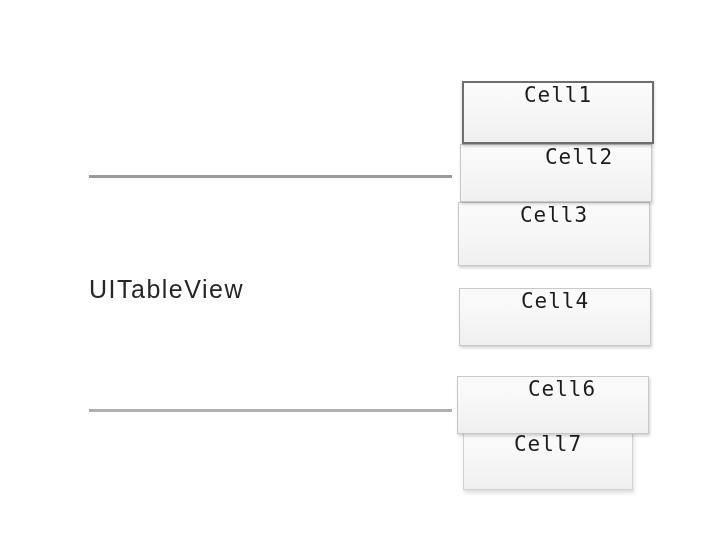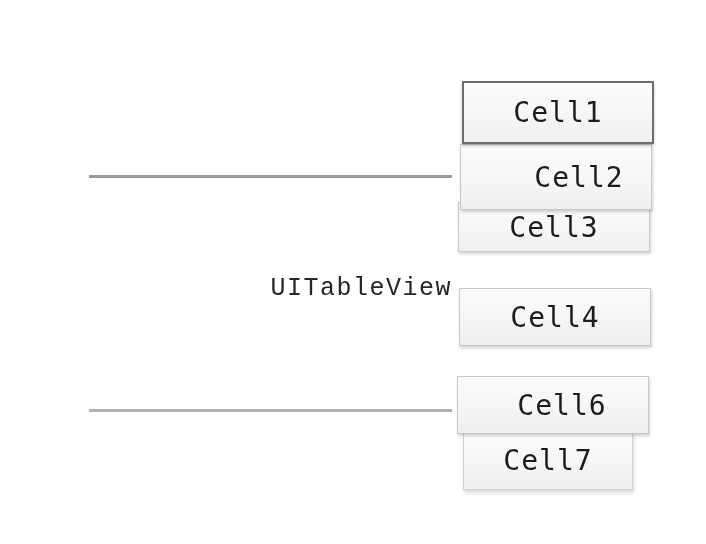--- a/index.html
+++ b/index.html
@@ -20,22 +20,22 @@
     height: 544px;
     background: #ffffff;
   }
 
   
   .tableview-label {
     position: absolute;
     left: 89px;
     top: 272px;
     width: 363px;
-    text-align: right;
-    font-family: Liberation Mono, monospace;
+    text-align: left;
+    font-family: Liberation Sans, sans-serif;
     font-size: 25px;
     letter-spacing: 1.5px;
     color: #262626;
     line-height: 34px;
     white-space: nowrap;
   }
 
   
   .rule {
     position: absolute;
@@ -55,25 +55,25 @@
     width: 215px;
     height: 420px;
   }
 
   .cell {
     position: absolute;
     box-sizing: border-box;
     background: linear-gradient(to bottom, #fbfbfb 0%, #f7f7f7 45%, #efefef 100%);
     border: 1px solid #c8c8c8;
     font-family: "DejaVu Sans Mono", "Liberation Mono", monospace;
-    font-size: 28px;
+    font-size: 21px;
     letter-spacing: 1px;
     color: #1c1c1c;
     display: flex;
-    align-items: center;
+    align-items: flex-start;
     justify-content: center;
     box-shadow: 1px 2px 3px rgba(0,0,0,0.18);
   }
 
   
   .cell.first {
     border: 2px solid #6e6e6e;
     box-shadow: 0 2px 3px rgba(0,0,0,0.22);
   }
 
@@ -91,24 +91,24 @@
   <div class="rule top"></div>
   <div class="rule bottom"></div>
 
   <div class="tableview-label">UITableView</div>
 
   <div id="cell-stack">
 
   <div class="cell first" style="left: 7px; top: 6px; width: 192px; height: 63px; z-index: 100;">
         <span>Cell1</span>
       </div>
-      <div class="cell" style="left: 5px; top: 69px; width: 192px; height: 66px; z-index: 99; padding-left: 46px;">
+      <div class="cell" style="left: 5px; top: 69px; width: 192px; height: 58px; z-index: 99; padding-left: 46px;">
         <span>Cell2</span>
       </div>
-      <div class="cell" style="left: 3px; top: 127px; width: 192px; height: 50px; z-index: 98;">
+      <div class="cell" style="left: 3px; top: 127px; width: 192px; height: 64px; z-index: 98;">
         <span>Cell3</span>
       </div>
       <div class="cell" style="left: 4px; top: 185px; width: 192px; height: 58px; z-index: 97; margin-top: 28px;">
         <span>Cell4</span>
       </div>
       <div class="cell" style="left: 2px; top: 301px; width: 192px; height: 58px; z-index: 95; padding-left: 18px;">
         <span>Cell6</span>
       </div>
       <div class="cell last" style="left: 8px; top: 356px; width: 170px; height: 59px; z-index: 94;">
         <span>Cell7</span>

